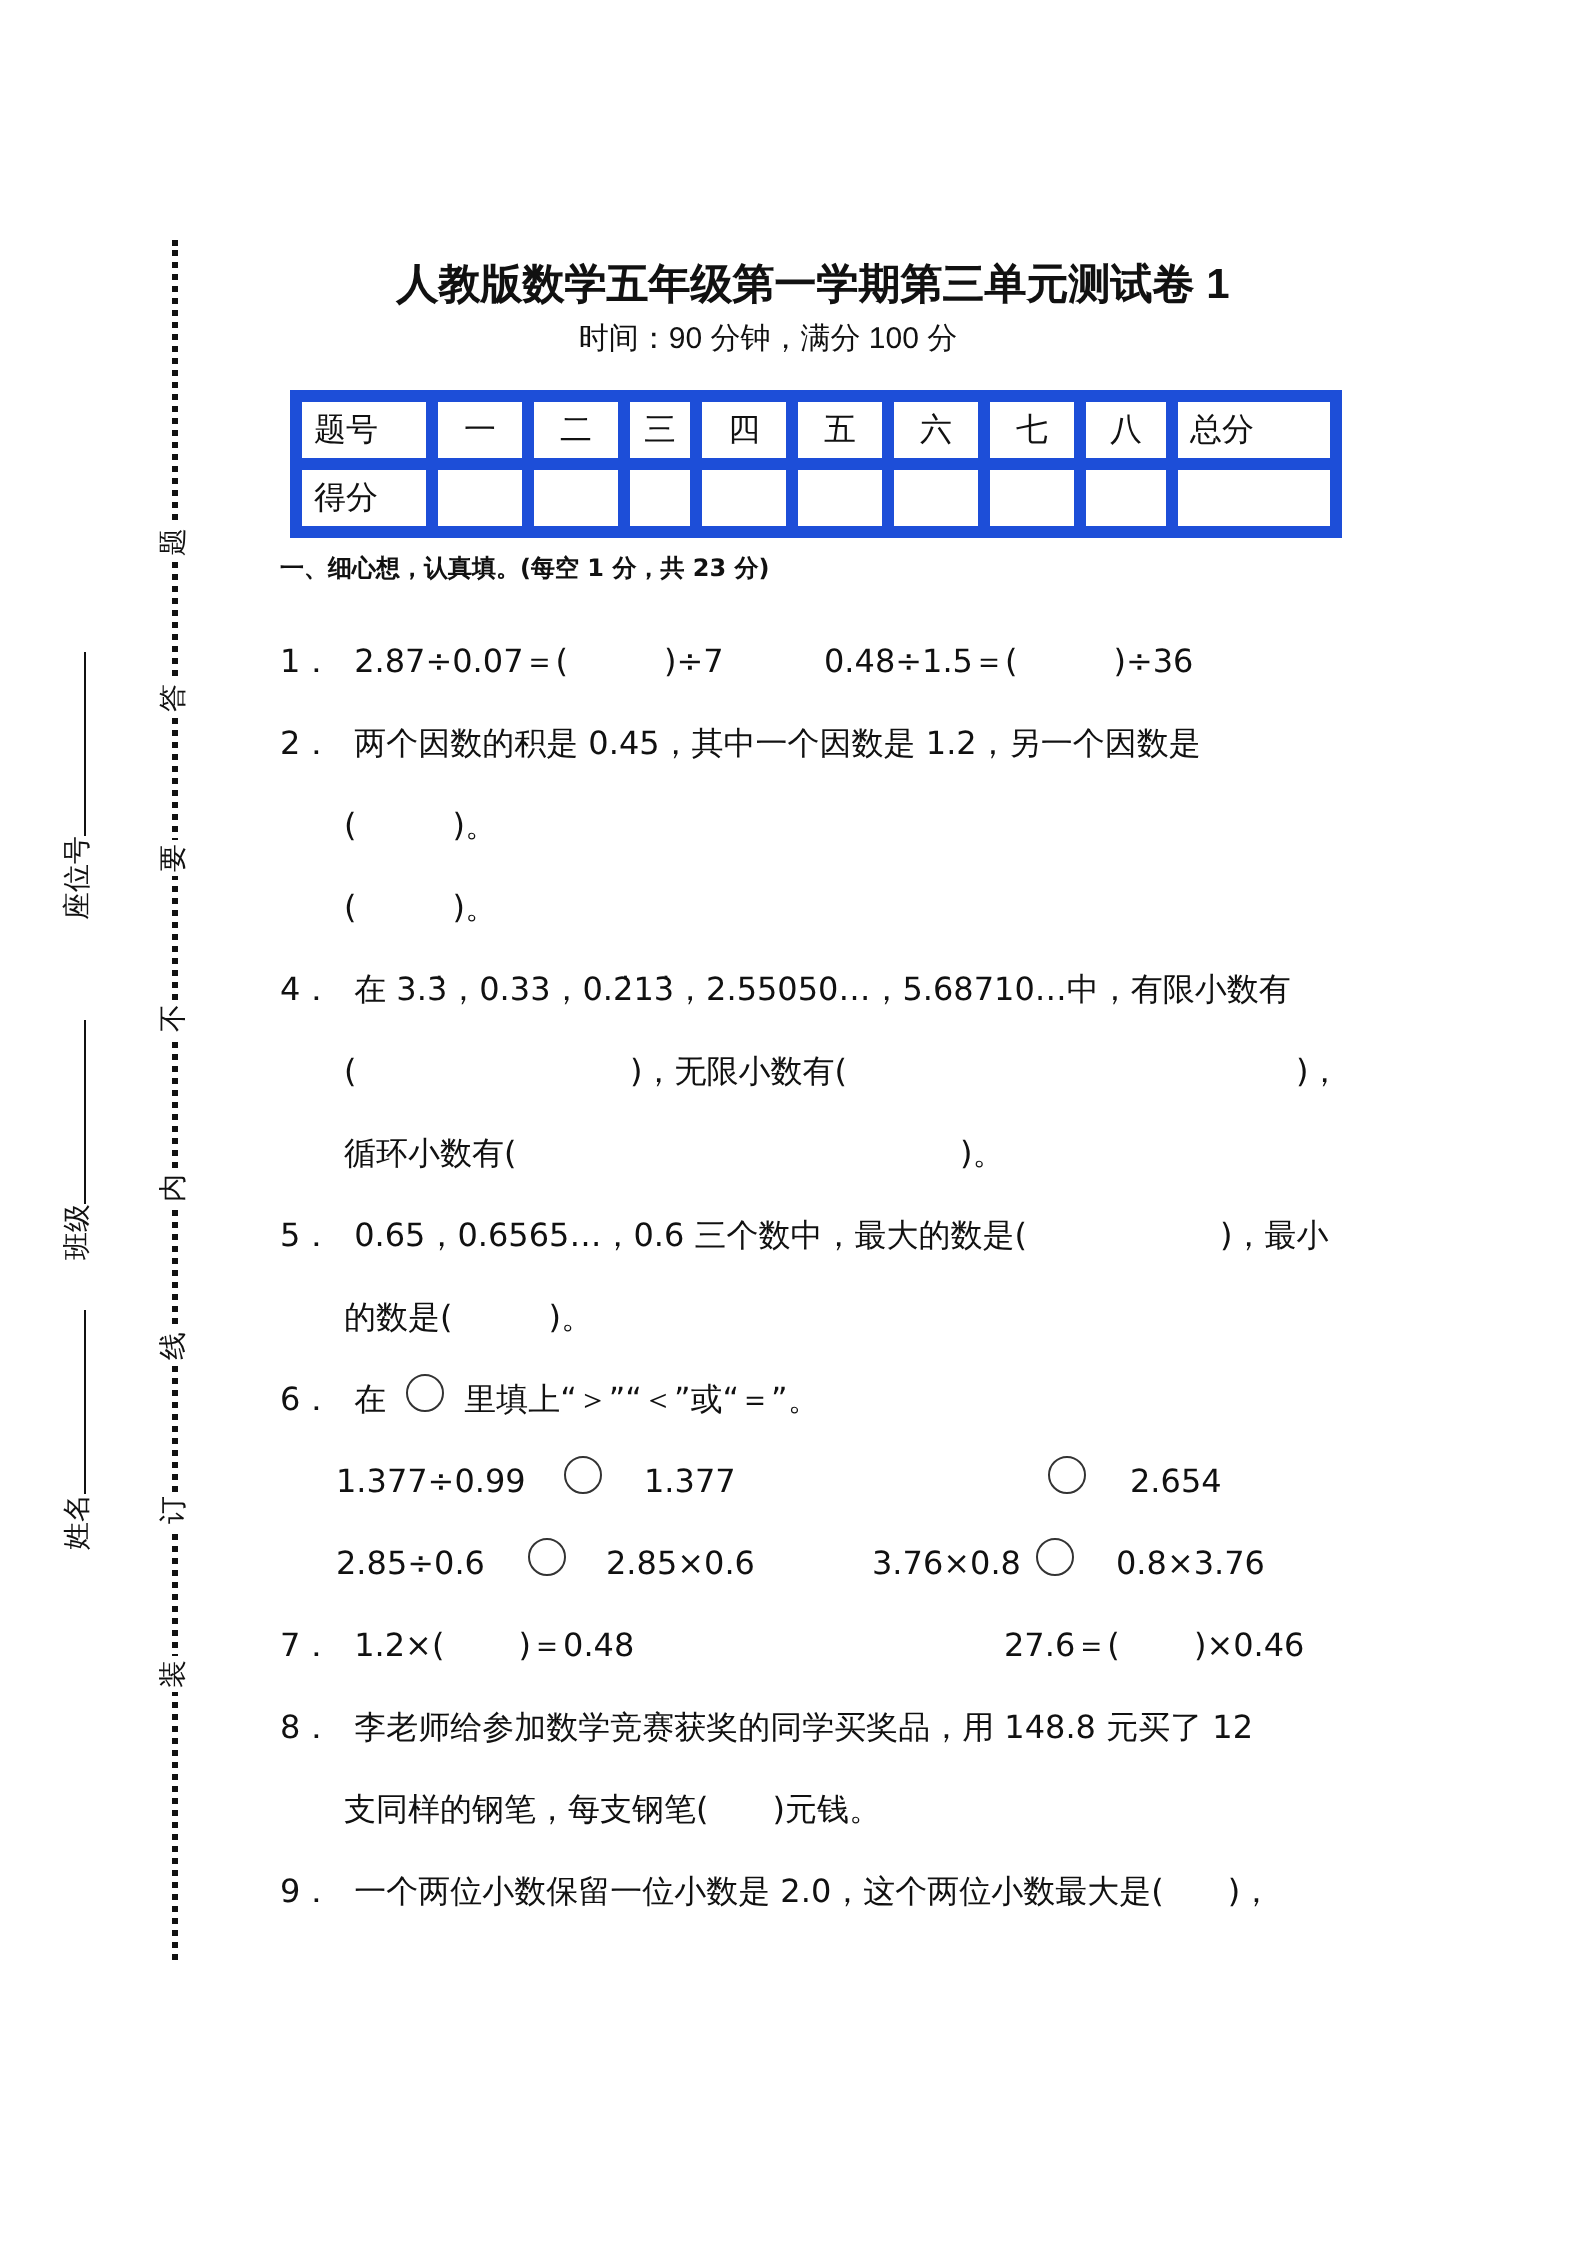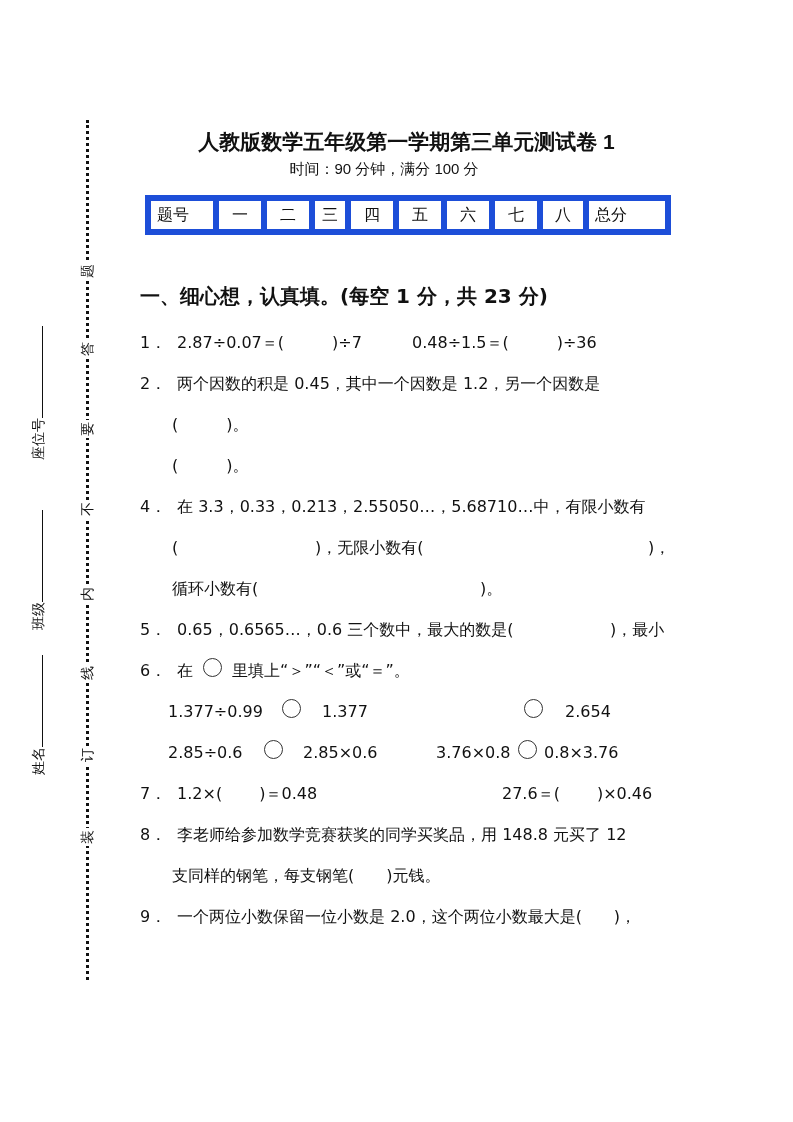--- a/index.html
+++ b/index.html
@@ -24,21 +24,21 @@
   .subtitle { position:absolute; top:160px; left:0; width:748px; text-align:center;
               font-size:15px; padding-left:20px; box-sizing:border-box; }
 
   table.score { position:absolute; top:195px; left:145px; border-collapse:collapse;
                 font-size:16px; }
   table.score td { border:6px solid #1d4ed8; height:28px; padding:0 6px;
                    font-family:Liberation Sans, sans-serif;margin-left:45px; }
   table.score td.h { text-align:center; }
 
   .content { position:absolute; left:140px; top:272px; width:540px; font-size:16px; }
-  .sec { font-weight:bold; font-size:20px; margin-bottom:14px; height:24px; line-height:24px;margin-top:12px; }
+  .sec { font-weight:bold; font-size:12px; margin-bottom:14px; height:24px; line-height:24px; }
   .row { height:41px; line-height:41px; white-space:nowrap; position:relative; }
   .row .num { display:inline-block; width:32px; }
   .indent { padding-left:32px; }
   .circle { display:inline-block; width:17px; height:17px; border:1px solid #333;
             border-radius:50%; vertical-align:middle; margin:0 14px; position:relative; top:-4px; }
   .cell { position:absolute; }
 </style>
 </head>
 <body>
 
@@ -72,20 +72,32 @@
     <td class="h" style="width:30px">一</td>
     <td class="h" style="width:30px">二</td>
     <td class="h" style="width:18px">三</td>
     <td class="h" style="width:30px">四</td>
     <td class="h" style="width:30px">五</td>
     <td class="h" style="width:30px">六</td>
     <td class="h" style="width:30px">七</td>
     <td class="h" style="width:28px">八</td>
     <td style="width:64px">总分</td>
   </tr>
+  <tr>
+    <td>得分</td>
+    <td></td>
+    <td></td>
+    <td></td>
+    <td></td>
+    <td></td>
+    <td></td>
+    <td></td>
+    <td></td>
+    <td></td>
+  </tr>
 </tbody>
   </table>
 
 <div class="content">
   <div class="sec">一、细心想，认真填。(每空 1 分，共 23 分)</div>
 
   <div class="row">
     <span class="num">1．</span>
     <span>2.87÷0.07＝(　　　)÷7</span>
     <span class="cell" style="left:272px">0.48÷1.5＝(　　　)÷36</span>
@@ -111,39 +123,40 @@
   <div class="row indent">
     <span>循环小数有(</span>
     <span class="cell" style="left:340px">)。</span>
   </div>
 
   <div class="row">
     <span class="num">5．</span>
     <span>0.65，0.6565…，0.6 三个数中，最大的数是(</span>
     <span class="cell" style="left:470px">)，最小</span>
   </div>
+  <div class="row indent">的数是(　　　)。</div>
 
   <div class="row">
     <span class="num">6．</span>
     <span>在</span><span class="circle" style="margin:0 10px"></span><span>里填上“＞”“＜”或“＝”。</span>
   </div>
   <div class="row">
     <span class="cell" style="left:28px">1.377÷0.99</span>
     <span class="cell" style="left:128px"><span class="circle"></span></span>
     <span class="cell" style="left:182px">1.377</span>
     <span class="cell" style="left:370px"><span class="circle"></span></span>
     <span class="cell" style="left:425px">2.654</span>
   </div>
   <div class="row">
     <span class="cell" style="left:28px">2.85÷0.6</span>
     <span class="cell" style="left:110px"><span class="circle"></span></span>
     <span class="cell" style="left:163px">2.85×0.6</span>
     <span class="cell" style="left:296px">3.76×0.8</span>
     <span class="cell" style="left:364px"><span class="circle"></span></span>
-    <span class="cell" style="left:404px">0.8×3.76</span>
+    <span class="cell" style="left:418px">0.8×3.76</span>
   </div>
 
   <div class="row">
     <span class="num">7．</span>
     <span>1.2×(　　 )＝0.48</span>
     <span class="cell" style="left:362px">27.6＝(　　 )×0.46</span>
   </div>
 
   <div class="row">
     <span class="num">8．</span>

